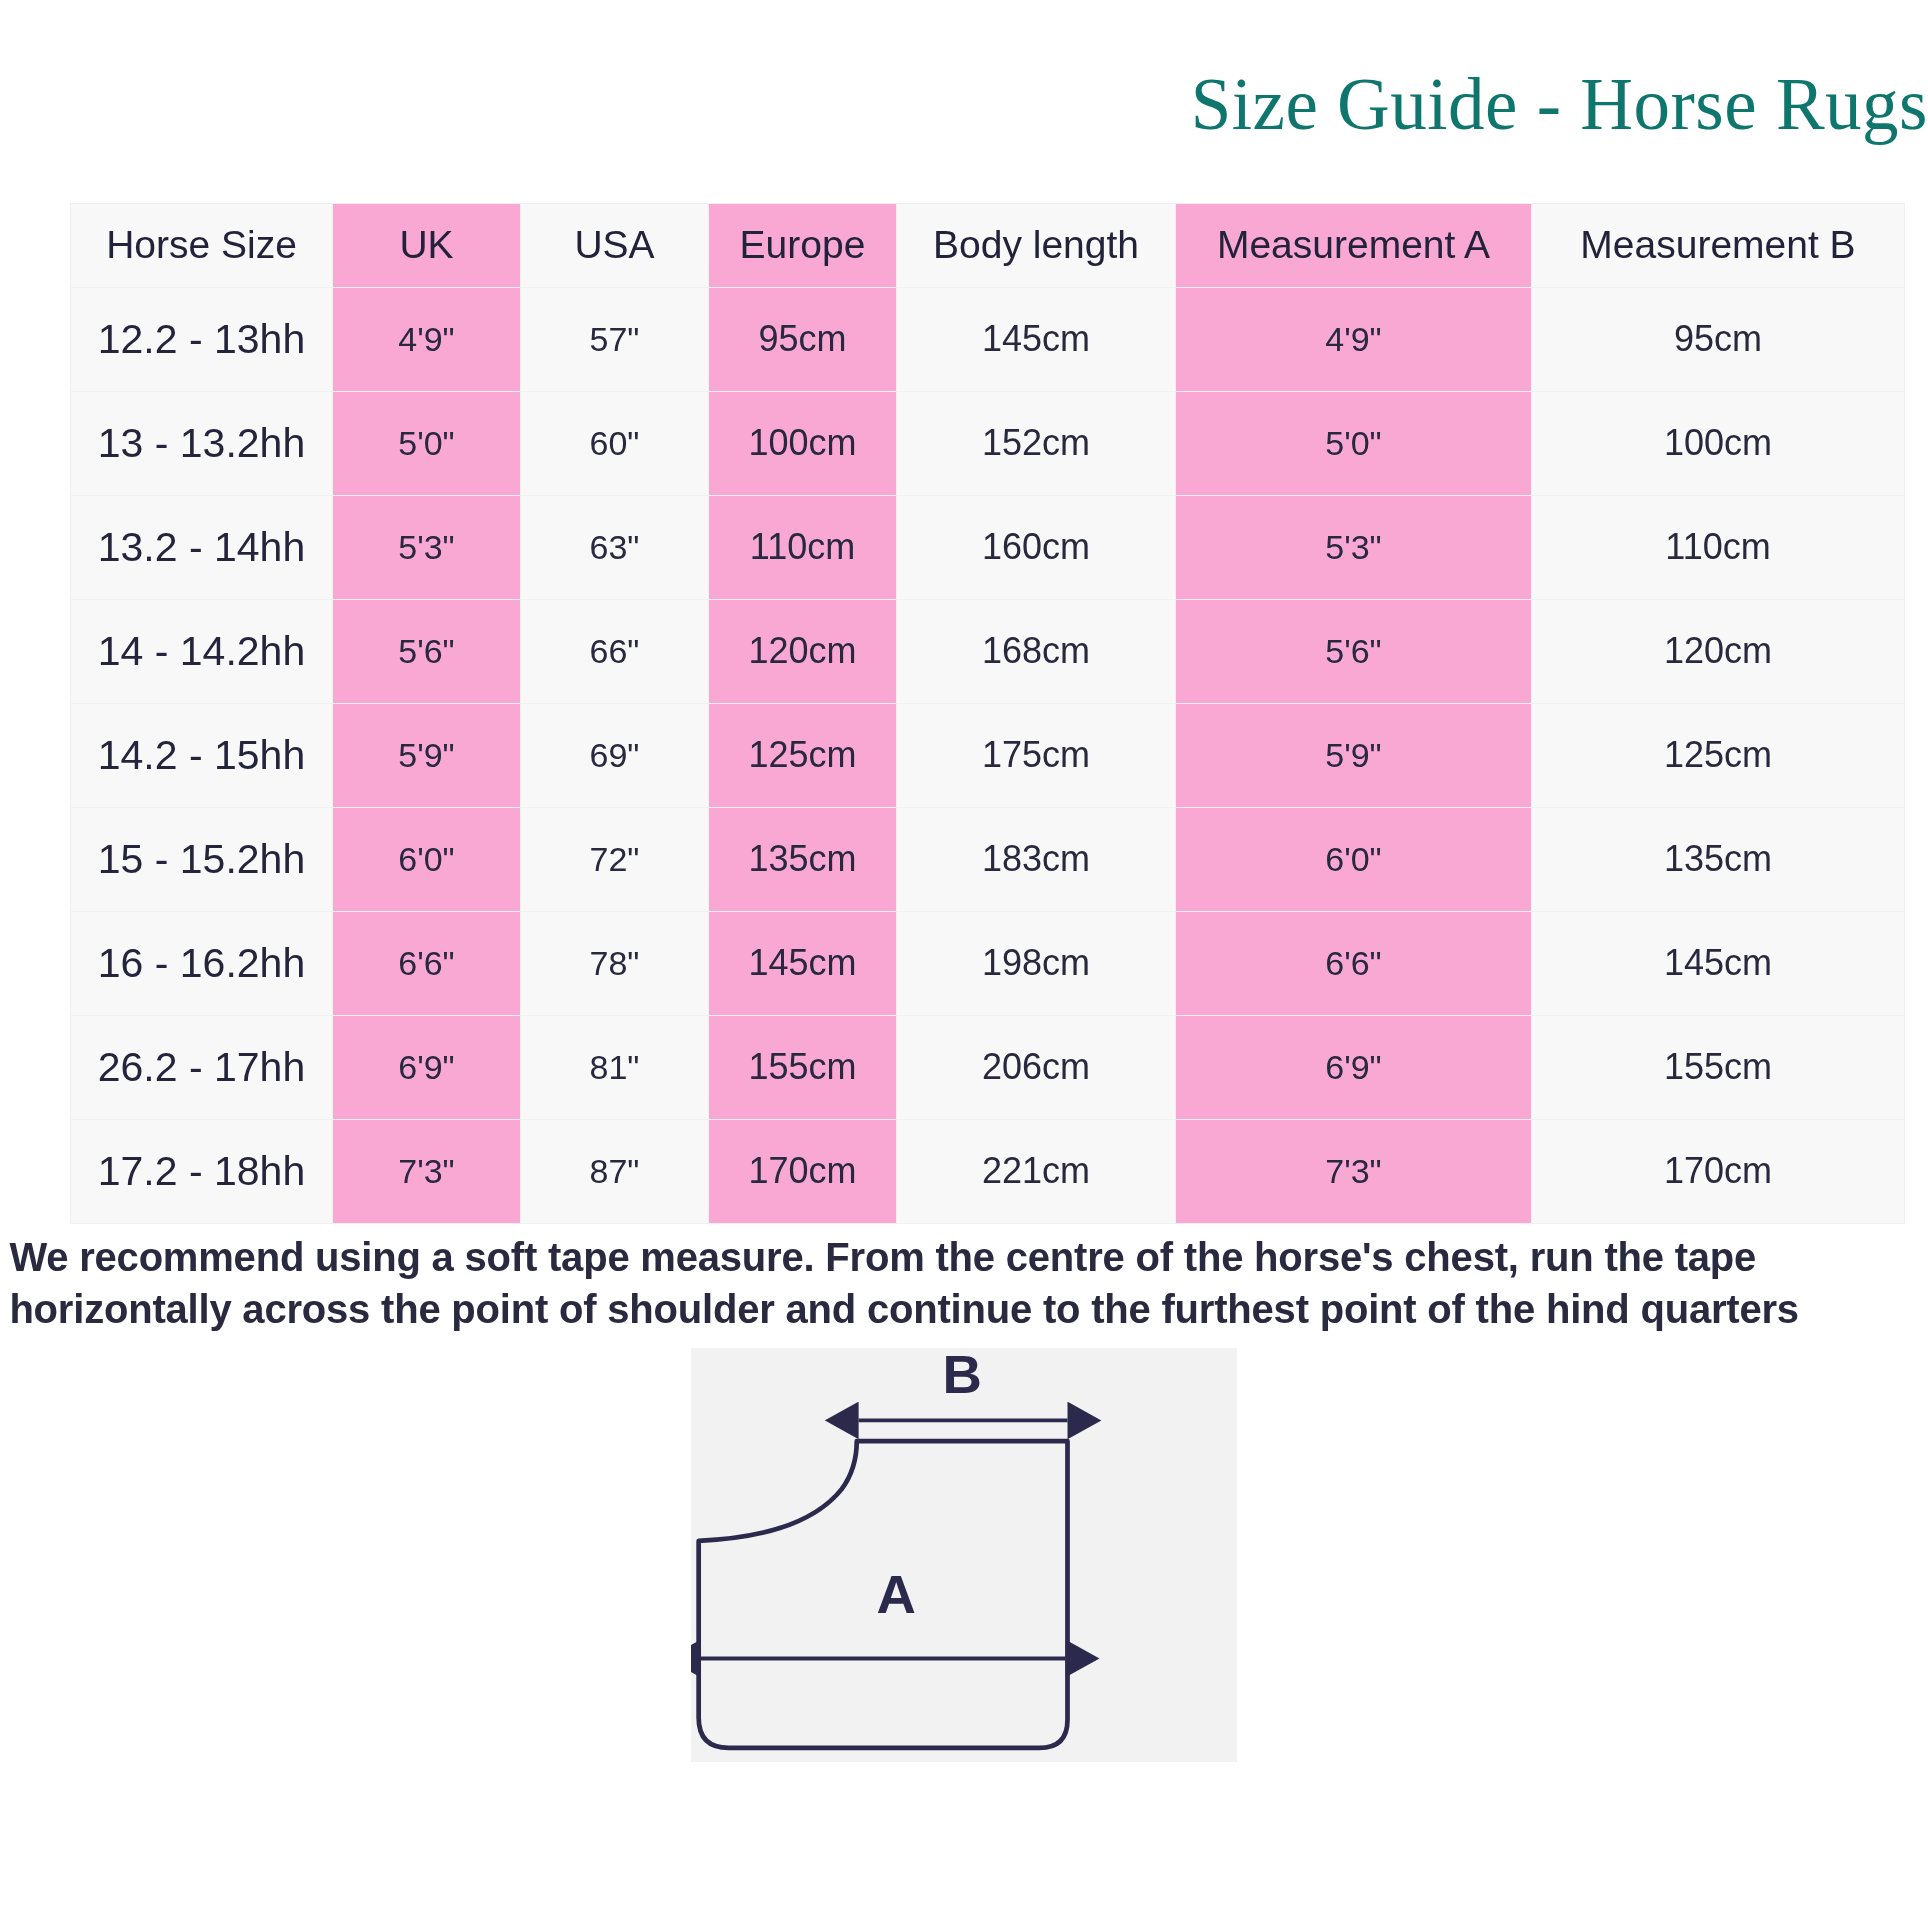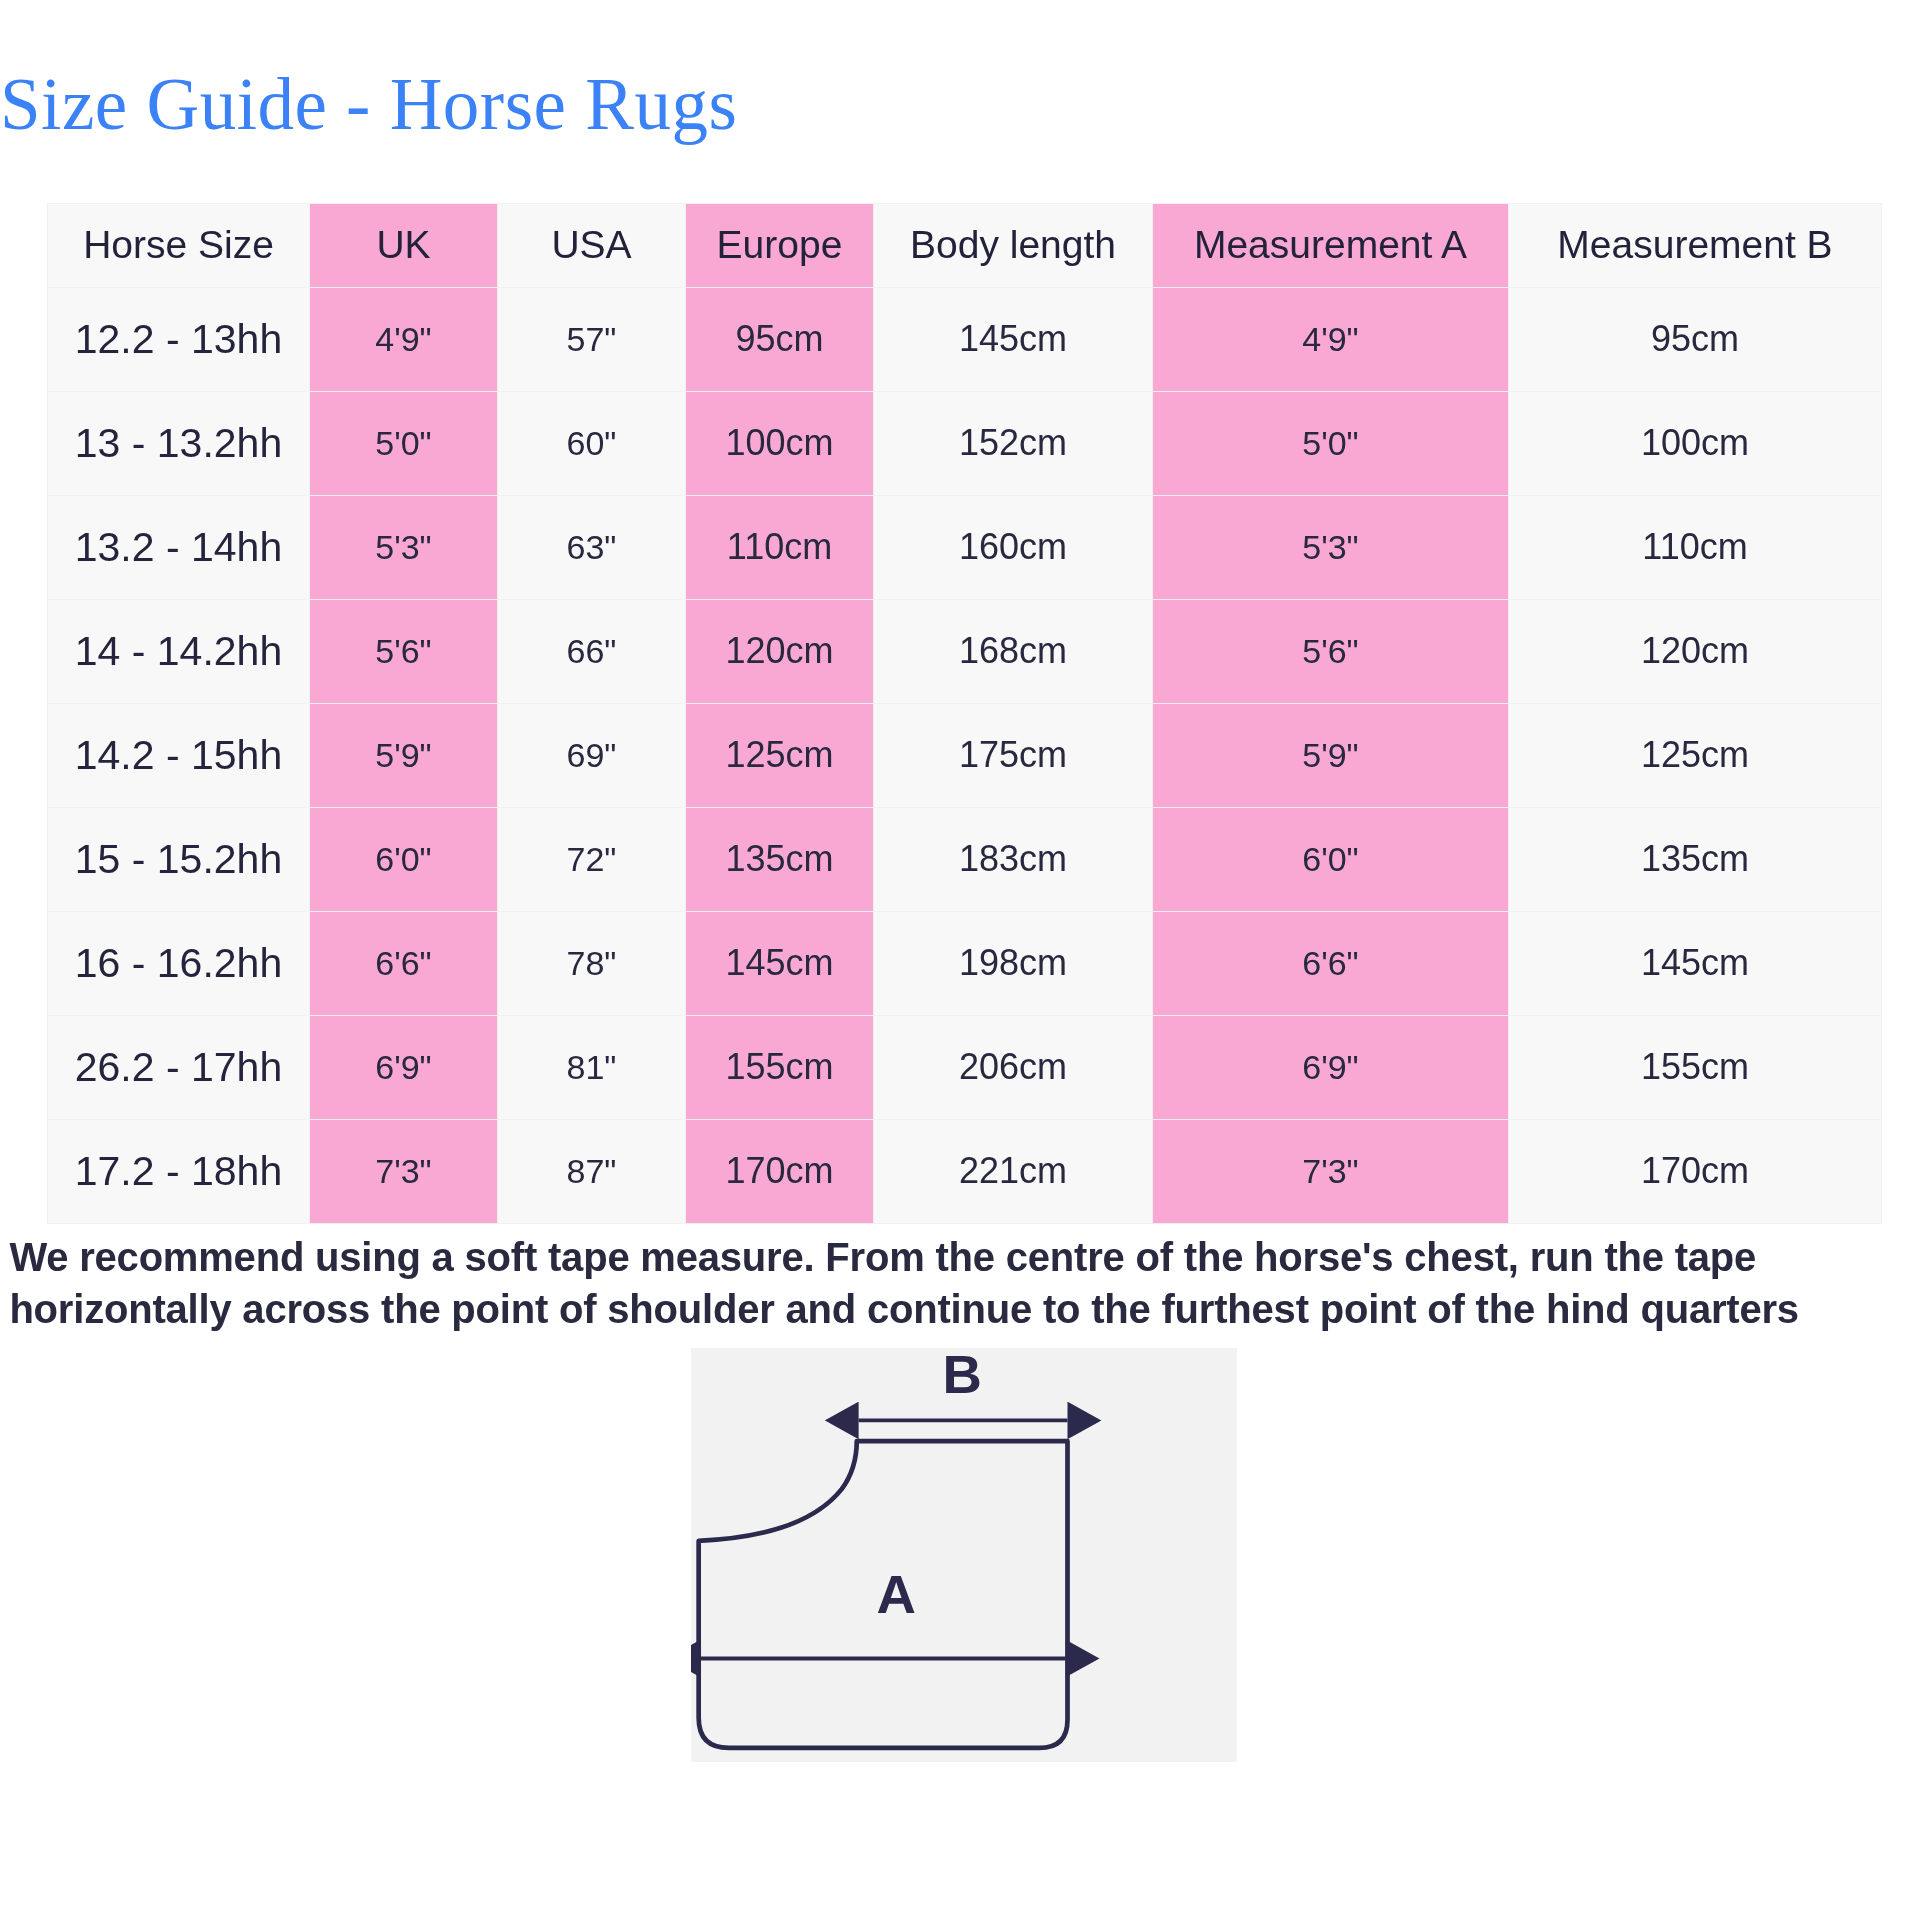--- a/index.html
+++ b/index.html
@@ -16,39 +16,40 @@
   }
   .page {
     position: relative;
     width: 1928px;
     height: 1928px;
     box-sizing: border-box;
   }
 
   
   .title {
-    text-align: left;
+    text-align: right;
     font-family: "Liberation Serif", serif;
     font-size: 73px;
     font-weight: 400;
-    color: #3b82f6;
+    color: #0f766e;
     letter-spacing: 0.5px;
     padding-top: 13px;
     padding-bottom: 5.6px;
     line-height: 1.18;
   }
 
   
   .table-wrap {
     margin: 28px 47px 0 47px;
   }
   table.size-table {
     border-collapse: collapse;
     width: 1834px;
     table-layout: fixed;
+    margin-left: 23px;
   }
   table.size-table col.c0 { width: 262px; }
   table.size-table col.c1 { width: 188px; }
   table.size-table col.c2 { width: 188px; }
   table.size-table col.c3 { width: 188px; }
   table.size-table col.c4 { width: 279px; }
   table.size-table col.c5 { width: 356px; }
   table.size-table col.c6 { width: 373px; }
 
   table.size-table th,

